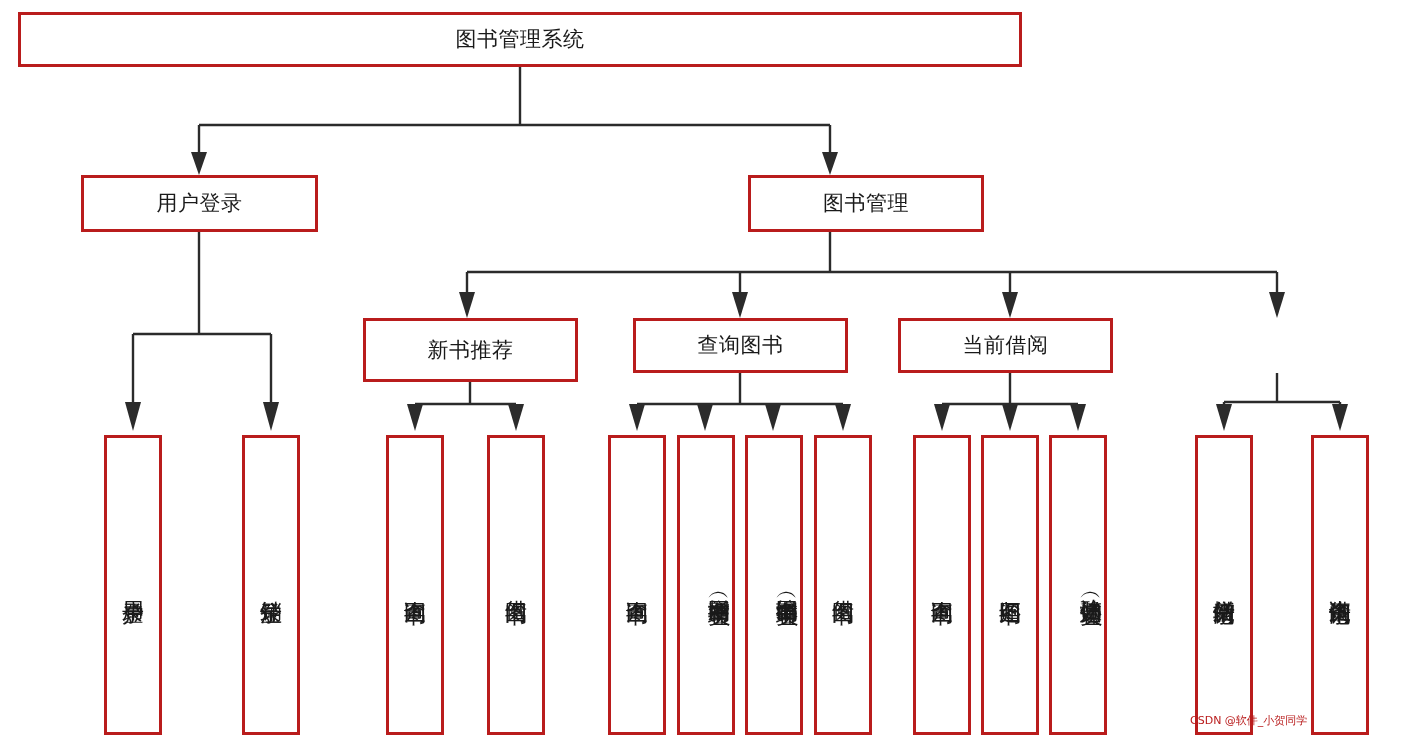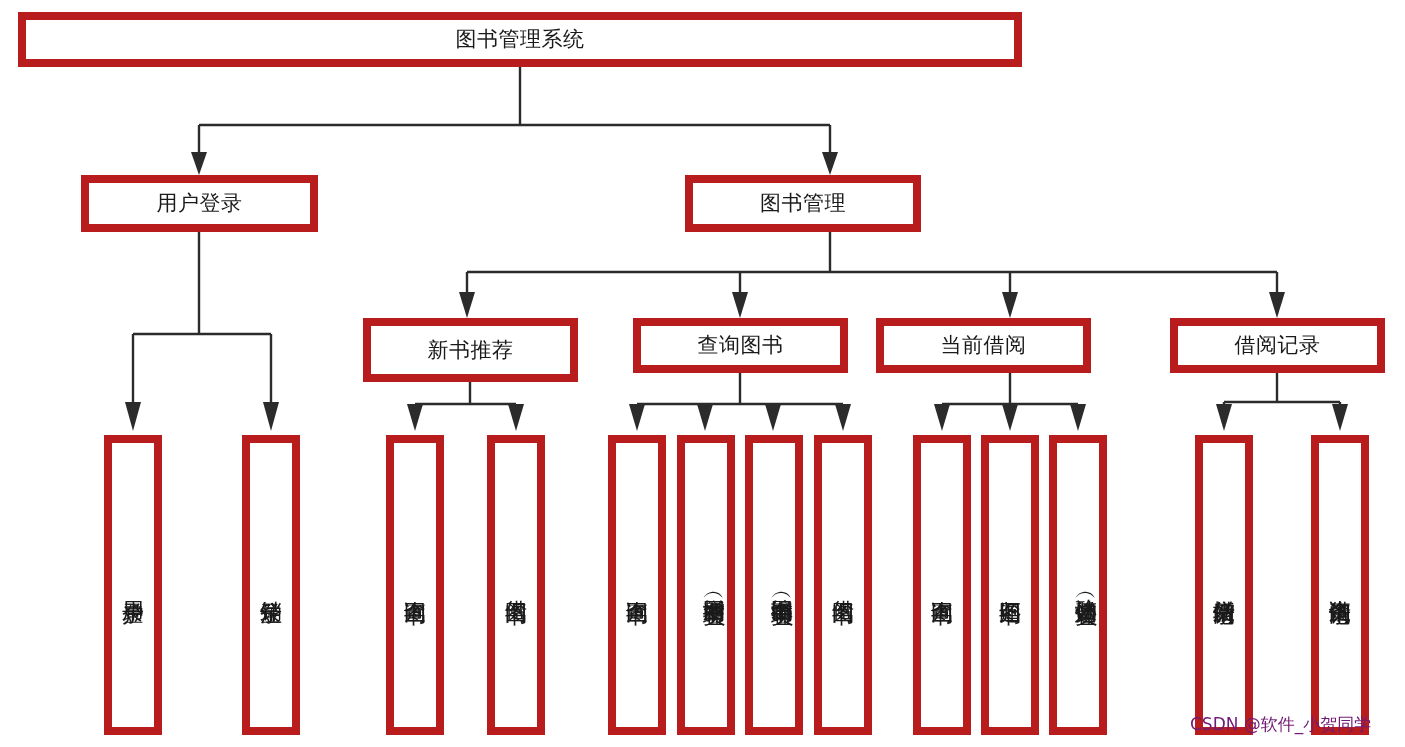--- a/index.html
+++ b/index.html
@@ -15,21 +15,21 @@
     position: relative;
     width: 1405px;
     height: 747px;
     background: #ffffff;
     overflow: hidden;
   }
   .node {
     position: absolute;
     box-sizing: border-box;
     background: #ffffff;
-    border: 8px solid #b91c1c;
+    border: 3px solid #b91c1c;
     display: flex;
     align-items: center;
     justify-content: center;
     color: #1a1a1a;
     line-height: 1.18;
   }
   .node.h {
     font-size: 21px;
     letter-spacing: 0.5px;
   }
@@ -59,22 +59,22 @@
   #edges line, #edges path {
     stroke: #2b2b2b;
     stroke-width: 2.4;
     fill: none;
   }
   #edges polygon {
     fill: #2b2b2b;
   }
   .watermark {
     position: absolute;
-    color: #701a75;
-    font-size: 17px;
+    color: #b91c1c;
+    font-size: 11px;
     white-space: nowrap;
     user-select: none;
   }
 </style>
 </head>
 <body>
 
 <div id="diagram-root">
 
   <svg id="edges" viewBox="0 0 1405 747" xmlns="http://www.w3.org/2000/svg">
@@ -142,35 +142,32 @@
     <polygon points="1340,431 1332,404 1348,404"></polygon>
   </svg>
 
   <div class="node h" style="left:18px; top:12px; width:1004px; height:55px;">
     <span class="label">图书管理系统</span>
   </div>
 
   <div class="node h" style="left:81px; top:175px; width:237px; height:57px;">
     <span class="label">用户登录</span>
   </div>
-  <div class="node h" style="left:685px; top:175px; width:236px; height:57px;">
+  <div class="node h" style="left:748px; top:175px; width:236px; height:57px;">
     <span class="label">图书管理</span>
   </div>
 
   <div class="node h" style="left:363px; top:318px; width:215px; height:64px;">
     <span class="label">新书推荐</span>
   </div>
   <div class="node h" style="left:633px; top:318px; width:215px; height:55px;">
     <span class="label">查询图书</span>
   </div>
-  <div class="node h" style="left:876px; top:318px; width:215px; height:55px;">
+  <div class="node h" style="left:898px; top:318px; width:215px; height:55px;">
     <span class="label">当前借阅</span>
-  </div>
-  <div class="node h" style="left:1170px; top:318px; width:215px; height:55px;">
-    <span class="label">借阅记录</span>
   </div>
 
   <div class="node v" style="left:104px; top:435px; width:58px; height:300px;">
     <span class="label">用户登录</span>
   </div>
   <div class="node v" style="left:242px; top:435px; width:58px; height:300px;">
     <span class="label">注销登录</span>
   </div>
 
   <div class="node v" style="left:386px; top:435px; width:58px; height:300px;">

